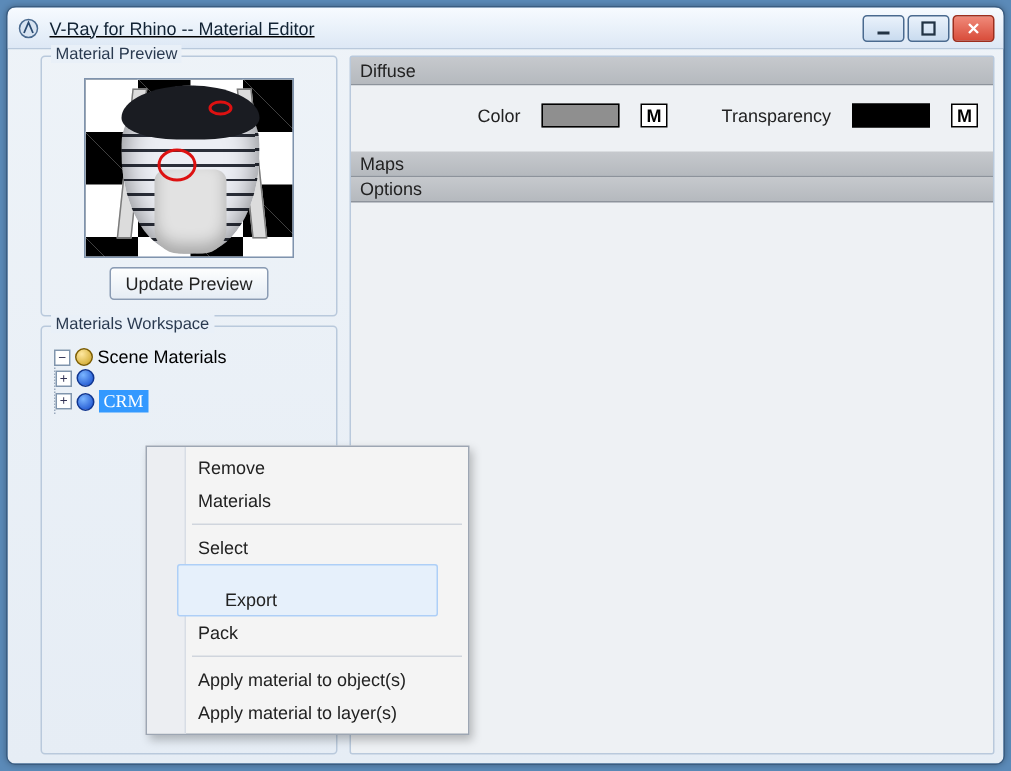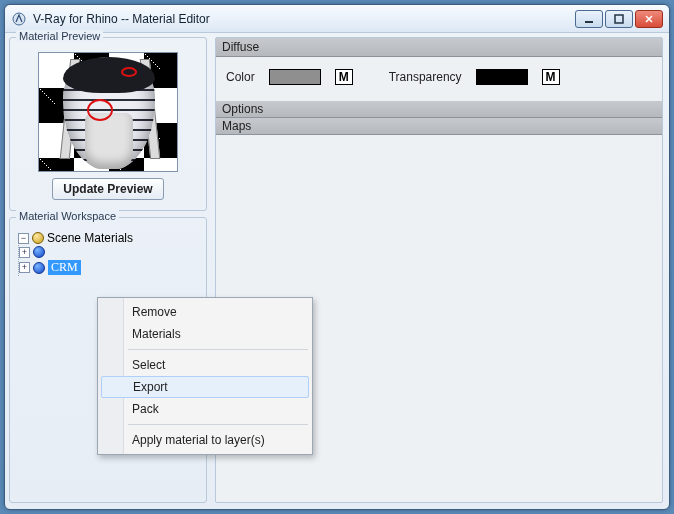--- a/index.html
+++ b/index.html
@@ -7,33 +7,33 @@
   .window {
     width: 666px; height: 506px;
     background: linear-gradient(#eef3f8,#e6edf5);
     border: 1px solid #3b5d81; border-radius: 6px;
     box-shadow: 0 0 4px rgba(0,0,0,.3);
     position: relative; overflow: visible;
   }
   .titlebar {
     height: 28px; display:flex; align-items:center; padding:0 6px;
     background: linear-gradient(#f7fbff,#dde8f5);
-    border-bottom:1px solid #b9c9dc; border-radius:6px 6px 0 0;
+    border-bottom:1px solid #b9c9dc; border-radius:6px 6px 0 0;text-decoration:underline;
   }
   .titlebar .app-icon { width:16px;height:16px;margin-right:6px;display:flex;align-items:center;justify-content:center; }
   .title-text { color:#123; flex:1; }
   .winbtns { display:flex; gap:2px; }
   .winbtn {
     width:28px;height:18px;border:1px solid #4a6a8f;border-radius:3px;
     display:flex;align-items:center;justify-content:center;
     background:linear-gradient(#eaf2fb,#c9dbef); color:#244;
   }
   .winbtn.close{ background:linear-gradient(#f08a7a,#d84c3a); border-color:#9c2e1e; color:#fff;}
   .winbtn svg{width:10px;height:10px;}
-  .client { position:absolute; top:28px; left:0; right:0; bottom:0; padding:4px 6px 6px 4px; display:flex; gap:8px; }
+  .client { position:absolute; top:28px; left:0; right:0; bottom:0; padding:4px 6px 6px 22px; display:flex; gap:8px; }
   .leftcol { width:198px; display:flex; flex-direction:column; gap:6px;}
   .groupbox { border:1px solid #b9c9dc; border-radius:3px; position:relative; padding:10px 6px 6px 6px; background:transparent;}
   .groupbox .legend { position:absolute; top:-8px; left:6px; background:#e9f0f8; padding:0 3px; color:#2a3a50; font-size:11px;}
   .preview-area{ display:flex; flex-direction:column; align-items:center; gap:6px; padding:4px 2px;}
   .preview-img{
     width:140px;height:120px;position:relative;
     background:
       linear-gradient(45deg,#000 25%,transparent 25%,transparent 75%,#000 75%),
       linear-gradient(45deg,#000 25%,#fff 25%,#fff 75%,#000 75%);
     background-size:70px 70px; background-position:0 0,35px 35px;
@@ -50,53 +50,53 @@
   }
   .bag::before{content:"";position:absolute;left:0;top:0;width:100%;height:36px;background:#1a1c22;border-radius:50% 50% 40% 40% / 60% 60% 40% 40%;}
   .bag::after{content:"";position:absolute;left:22px;bottom:0;width:48px;height:56px;background:#e2e2e2;border-radius:8px 8px 16px 16px;box-shadow:inset 0 -6px 10px rgba(0,0,0,.25);}
   .strap{position:absolute;top:6px;width:10px;height:100px;background:#dcdcdc;border:1px solid #7b7b7b;transform:skewX(-6deg);} 
   .strap.l{left:26px;} .strap.r{right:22px;transform:skewX(6deg);}
   .circ{position:absolute;border:2px solid #d11;background:transparent;border-radius:50%;}
   .circ.big{left:48px;top:46px;width:26px;height:22px;}
   .circ.small{left:82px;top:14px;width:16px;height:10px;}
   .btn {
     padding:3px 10px;border:1px solid #8a9bb3;border-radius:3px;
-    background:linear-gradient(#fdfefe,#e5ecf4); color:#222;font-weight:bold;
+    background:linear-gradient(#fdfefe,#e5ecf4); color:#222;
   }
   .workspace-tree{ padding:2px 2px 2px 2px; height:200px;}
   .tree ul{list-style:none;margin:0;padding-left:0;}
   .tree li{padding:1px 0 1px 0;white-space:nowrap;}
   .tree .row{display:flex;align-items:center;gap:3px;}
   .exp{width:11px;height:11px;border:1px solid #8095ad;display:inline-flex;align-items:center;justify-content:center;font-size:9px;line-height:9px;background:#fff;color:#335;}
   .dot{width:12px;height:12px;border-radius:50%;background:radial-gradient(circle at 35% 30%,#7ab5ff,#1146c9);border:1px solid #10358f;}
   .dot.gold{background:radial-gradient(circle at 35% 30%,#ffe8a0,#caa020);border-color:#7d5d00;}
   .sel{background:#3399ff;color:#fff;padding:0 3px;font-family:Liberation Serif, serif;}
   .children{padding-left:20px;}
   .dotline{border-left:1px dotted #9aa9bd;margin-left:5px;padding-left:12px;}
   .rightcol{ flex:1; border:1px solid #b9c9dc; background:#eef1f4; border-radius:2px; display:flex;flex-direction:column; }
   .panel-head{
     background:linear-gradient(#c6c9cd,#b5b9be); color:#222;
     border-bottom:1px solid #8d939b; padding:2px 6px; font-weight:400;
   }
-  .panel-body{ padding:12px 10px 14px 10px; display:flex; align-items:center; gap:14px; justify-content:flex-start; background:#eef1f4;}
+  .panel-body{ padding:12px 10px 14px 10px; display:flex; align-items:center; gap:14px; justify-content:flex-end; background:#eef1f4;}
   .lbl{color:#222;}
   .swatch{width:52px;height:16px;border:1px solid #000;display:inline-block;}
   .swatch.grey{background:#8f8f8f;}
   .swatch.black{background:#000;}
   .mbox{width:18px;height:16px;border:1px solid #000;background:#fff;display:inline-flex;align-items:center;justify-content:center;font-weight:700;}
   .panel-head.slim{padding:1px 6px;}
   .section-gap{height:2px;background:#eef1f4;}
   .context-menu{
     position:absolute; left:92px; top:292px; width:216px;
     background:#f4f4f4; border:1px solid #9da6b3; box-shadow:2px 3px 6px rgba(0,0,0,.25);
     padding:3px 2px; z-index:10;
   }
   .context-menu .gutter{position:absolute;left:0;top:0;bottom:0;width:26px;background:#eceef2;border-right:1px solid #d8dde5;}
   .mi{position:relative;padding:4px 10px 4px 32px;color:#222;}
-  .mi.hover{background:#e6f0fb;border:1px solid #aecff7;border-radius:2px;margin:0 1px;padding:3px 9px 3px 31px;}
+  .mi.hover{background:#e6f0fb;border:1px solid #aecff7;border-radius:2px;margin:0 18px;padding:16px 9px 3px 31px;}
   .sep{height:1px;background:#d0d5dd;margin:4px 2px 4px 28px;}
 </style>
 </head>
 <body>
 
 <div class="window">
 
   <div class="titlebar">
     <span class="app-icon">
       <svg viewBox="0 0 16 16">
@@ -134,21 +134,21 @@
               <div class="strap r"></div>
             <div class="bag"></div>
             <div class="circ big"></div>
               <div class="circ small"></div>
           </div>
           <button class="btn">Update Preview</button>
         </div>
       </div>
 
       <div class="groupbox" style="flex:1;">
-        <span class="legend">Material Workspace</span>
+        <span class="legend">Materials Workspace</span>
         <div class="workspace-tree tree">
           <ul>
             <li>
               <div class="row">
                 <span class="exp">−</span>
                 <span class="dot gold"></span>
                 <span>Scene Materials</span>
               </div>
               <ul class="children dotline">
                 <li>
@@ -176,30 +176,31 @@
       <div class="panel-body">
         <span class="lbl">Color</span>
         <span class="swatch grey"></span>
         <span class="mbox">M</span>
         <span style="width:8px"></span>
         <span class="lbl">Transparency</span>
         <span class="swatch black"></span>
         <span class="mbox">M</span>
       </div>
       <div class="section-gap"></div>
+      <div class="panel-head slim">Maps</div>
       <div class="panel-head slim">Options</div>
-      <div class="panel-head slim">Maps</div>
     </div>
   </div>
 
   <div class="context-menu">
     <div class="gutter"></div>
     <div class="mi">Remove</div>
     <div class="mi">Materials</div>
     <div class="sep"></div>
     <div class="mi">Select</div>
     <div class="mi hover">Export</div>
     <div class="mi">Pack</div>
     <div class="sep"></div>
+    <div class="mi">Apply material to object(s)</div>
     <div class="mi">Apply material to layer(s)</div>
   </div>
 
 </div>
 
 </body></html>

